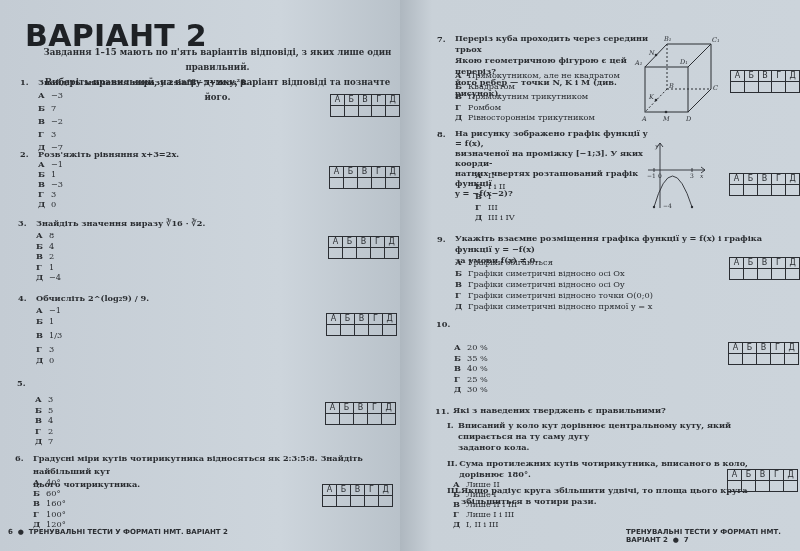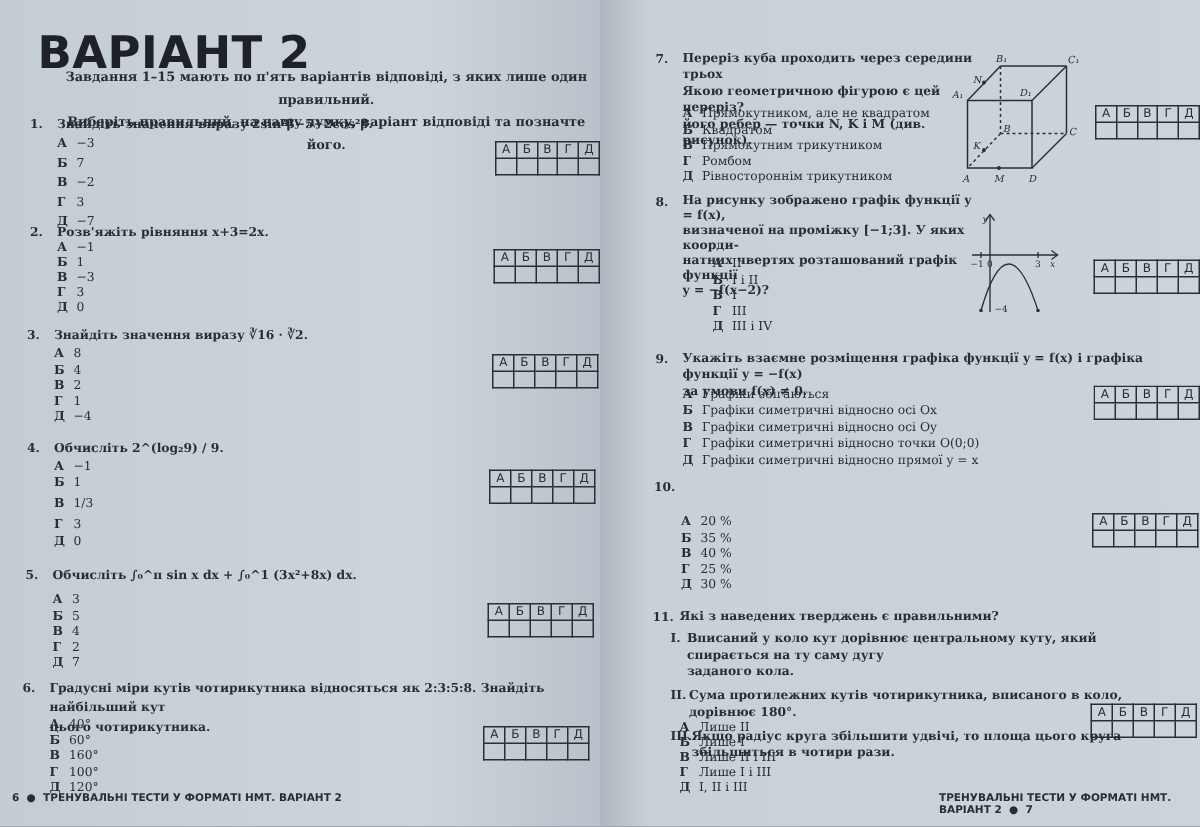--- a/index.html
+++ b/index.html
@@ -148,21 +148,20 @@
             <td></td>
             <td></td>
             <td></td>
             <td></td>
           </tr>
     </tbody>
       </table>
 
     <div class="q" style="left:17px;top:377px;width:370px;height:72px;">
       <span class="num">5.</span>
-      <span class="text">Обчисліть ∫₀^π sin x dx + ∫₀^1 (3x²+8x) dx.</span>
       <div class="opts" style="top:17px;line-height:10.5px;">
         <div class="opt" style="height:10.5px"><span class="lt">А</span><span>3</span></div>
         <div class="opt" style="height:10.5px"><span class="lt">Б</span><span>5</span></div>
         <div class="opt" style="height:10.5px"><span class="lt">В</span><span>4</span></div>
         <div class="opt" style="height:10.5px"><span class="lt">Г</span><span>2</span></div>
         <div class="opt" style="height:10.5px"><span class="lt">Д</span><span>7</span></div>
       </div>
     </div>
     <table class="ans" style="left:325px;top:402px;">
       <tbody>

